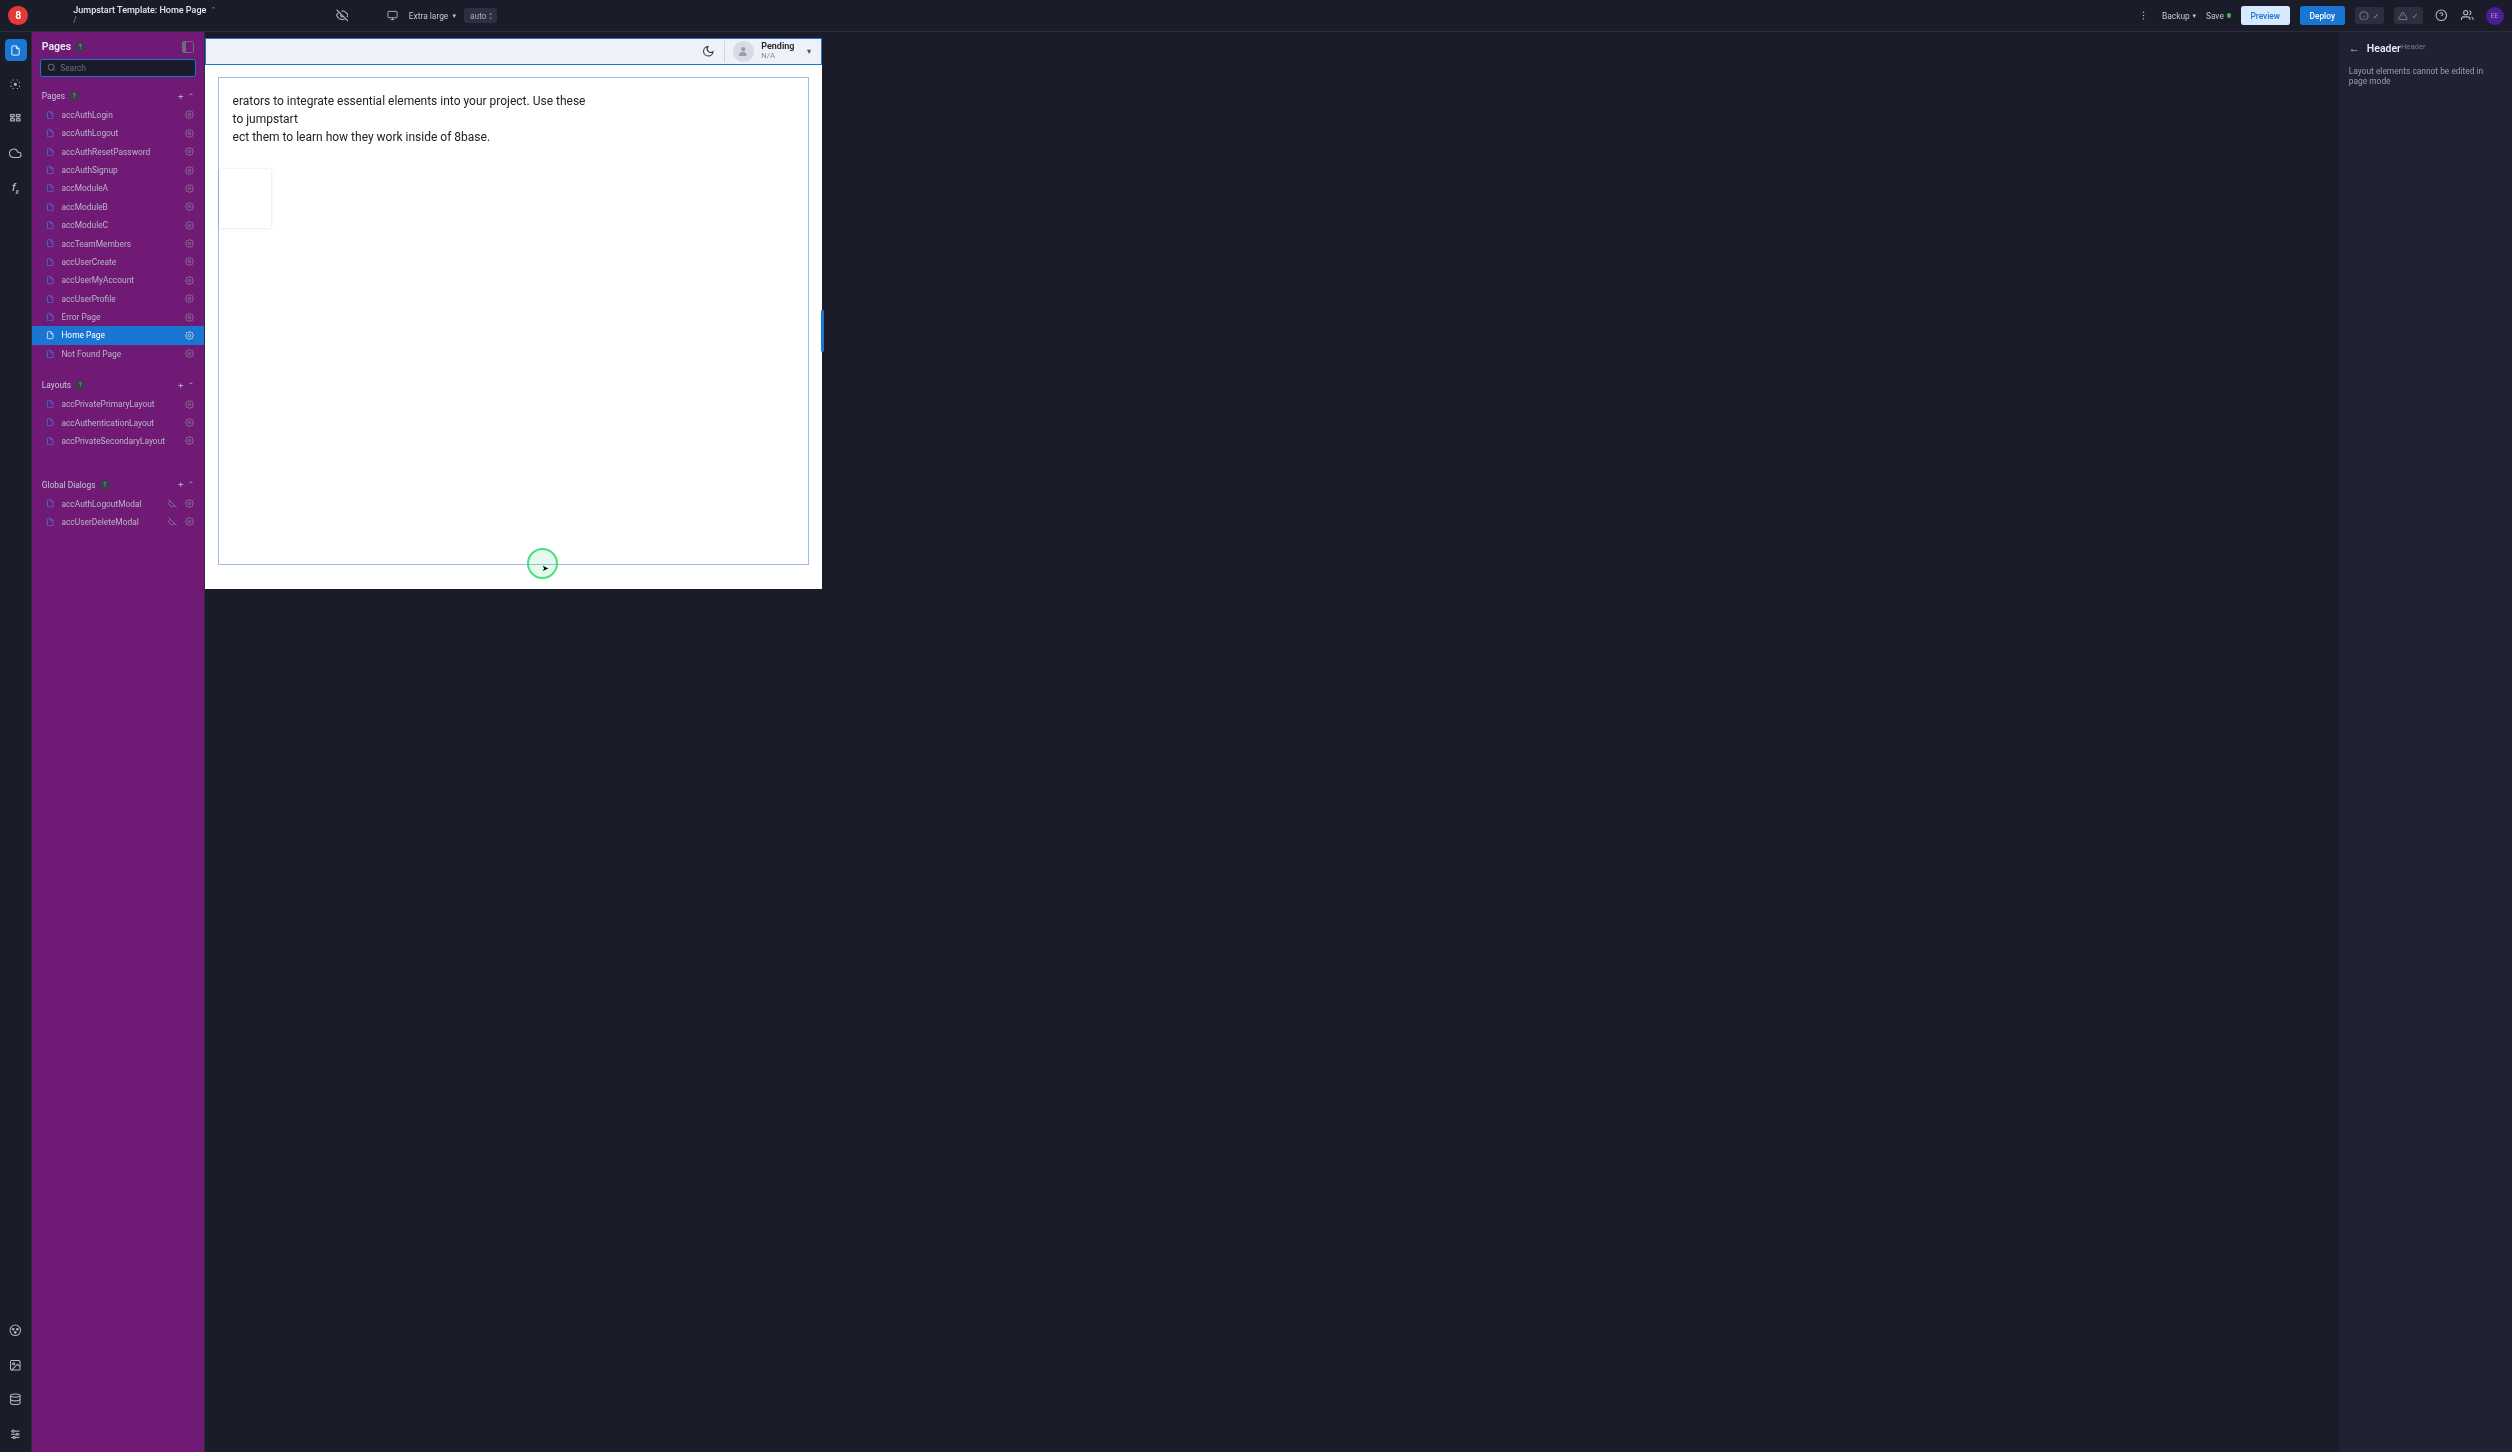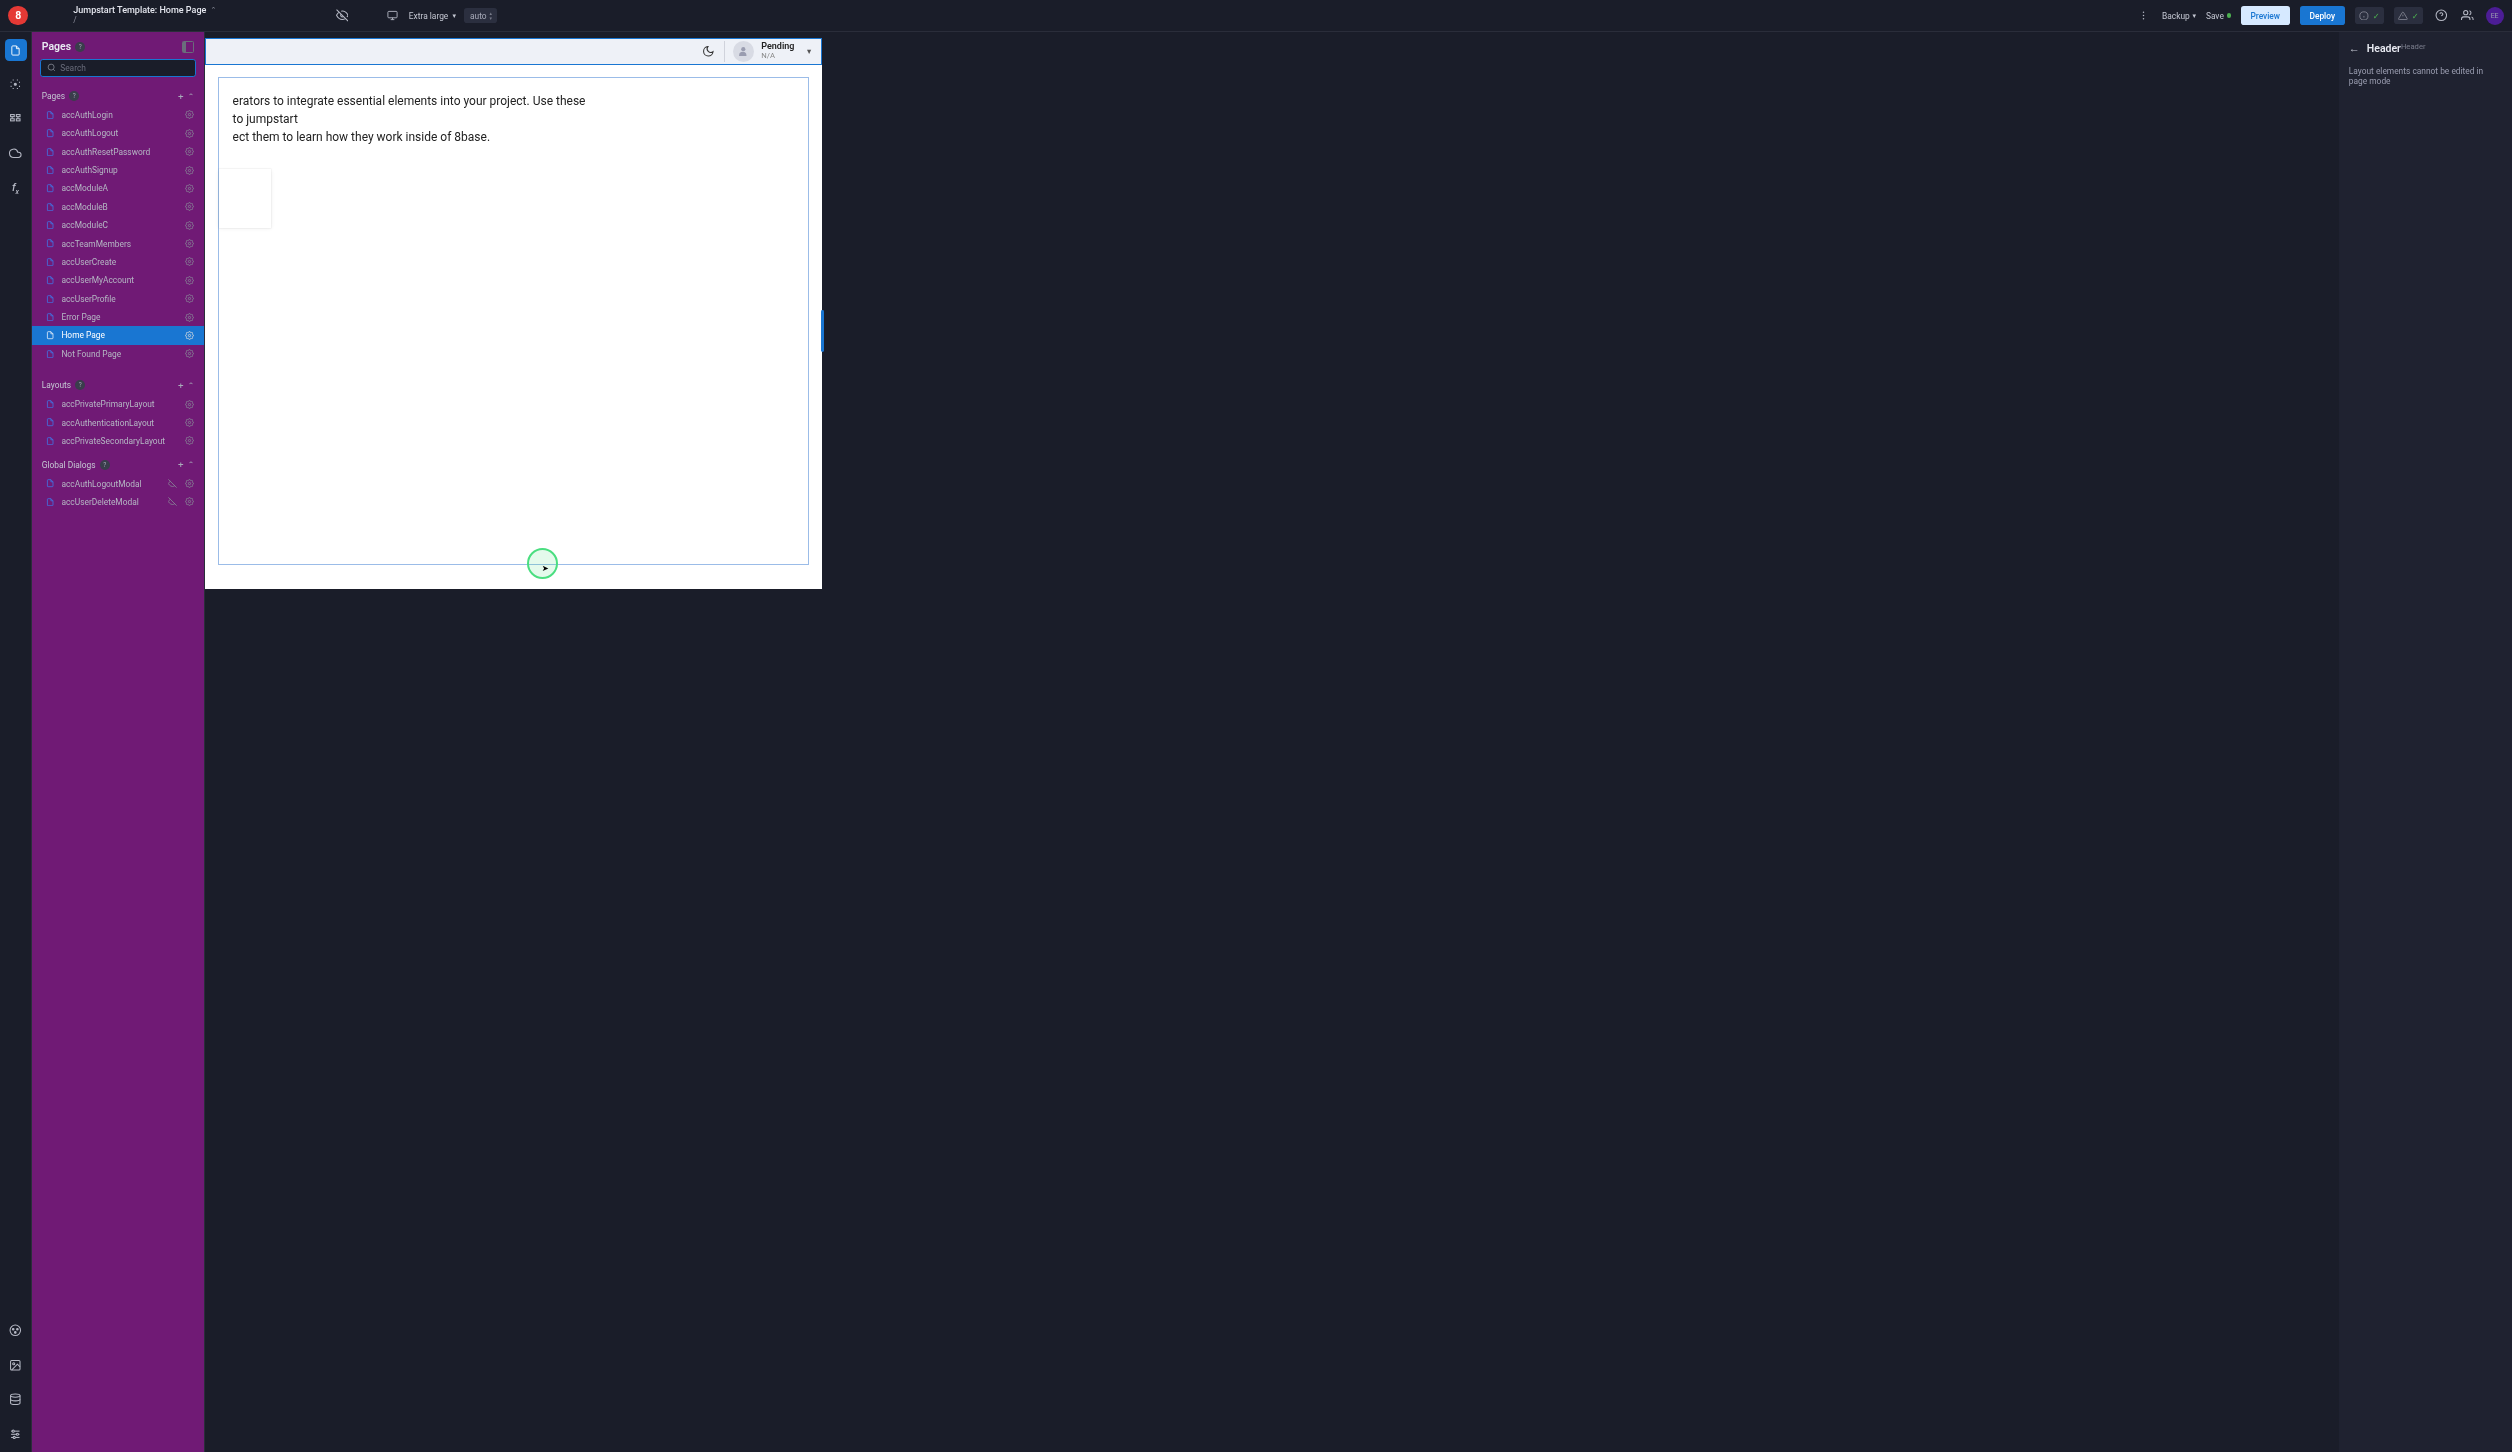--- a/index.html
+++ b/index.html
@@ -569,21 +569,21 @@
               <span class="tree-label">accPrivateSecondaryLayout</span>
               <span class="gear-icon">
                 <svg width="9" height="9" viewBox="0 0 24 24" fill="none" stroke="currentColor" stroke-width="2">
                   <circle cx="12" cy="12" r="3"></circle>
                   <path d="M19.4 15a1.65 1.65 0 0 0 .33 1.82l.06.06a2 2 0 1 1-2.83 2.83l-.06-.06a1.65 1.65 0 0 0-1.82-.33 1.65 1.65 0 0 0-1 1.51V21a2 2 0 0 1-4 0v-.09A1.65 1.65 0 0 0 9 19.4a1.65 1.65 0 0 0-1.82.33l-.06.06a2 2 0 1 1-2.83-2.83l.06-.06a1.65 1.65 0 0 0 .33-1.82 1.65 1.65 0 0 0-1.51-1H3a2 2 0 0 1 0-4h.09A1.65 1.65 0 0 0 4.6 9a1.65 1.65 0 0 0-.33-1.82l-.06-.06a2 2 0 1 1 2.83-2.83l.06.06a1.65 1.65 0 0 0 1.82.33H9a1.65 1.65 0 0 0 1-1.51V3a2 2 0 0 1 4 0v.09a1.65 1.65 0 0 0 1 1.51 1.65 1.65 0 0 0 1.82-.33l.06-.06a2 2 0 1 1 2.83 2.83l-.06.06a1.65 1.65 0 0 0-.33 1.82V9a1.65 1.65 0 0 0 1.51 1H21a2 2 0 0 1 0 4h-.09a1.65 1.65 0 0 0-1.51 1z"></path>
                 </svg>
               </span>
             </li>
           </ul>
 
-        <div class="section-header" style="margin-top:2px;">
+        <div class="section-header" style="margin-top:22px;">
           <span>Global Dialogs</span>
           <span class="help-q">?</span>
           <span class="spacer"></span>
           <span class="section-icon">+</span>
           <span class="section-icon" style="font-size:7.7px;">⌃</span>
         </div>
         <ul class="tree-list" id="dialogs-list">
             <li class="tree-item">
               <span class="file-icon">
                 <svg width="8.4" height="8.4" viewBox="0 0 24 24" fill="none" stroke="currentColor" stroke-width="2">

